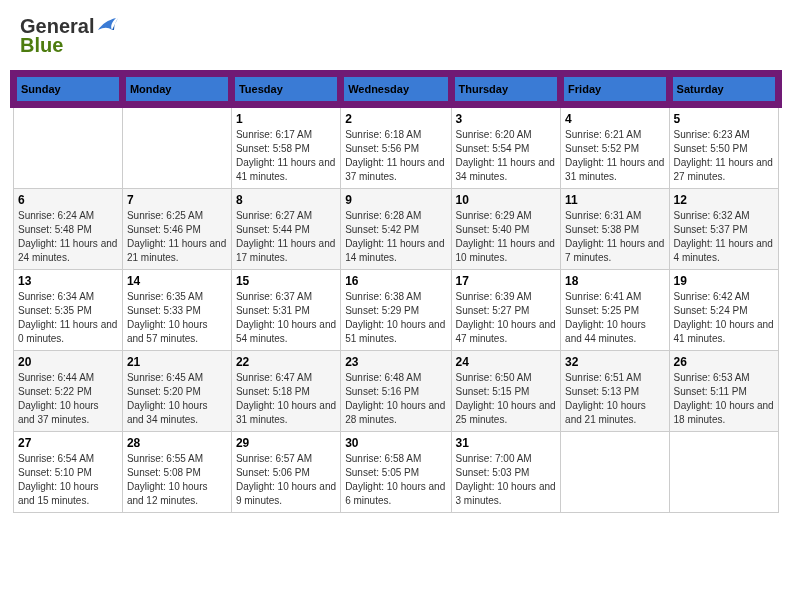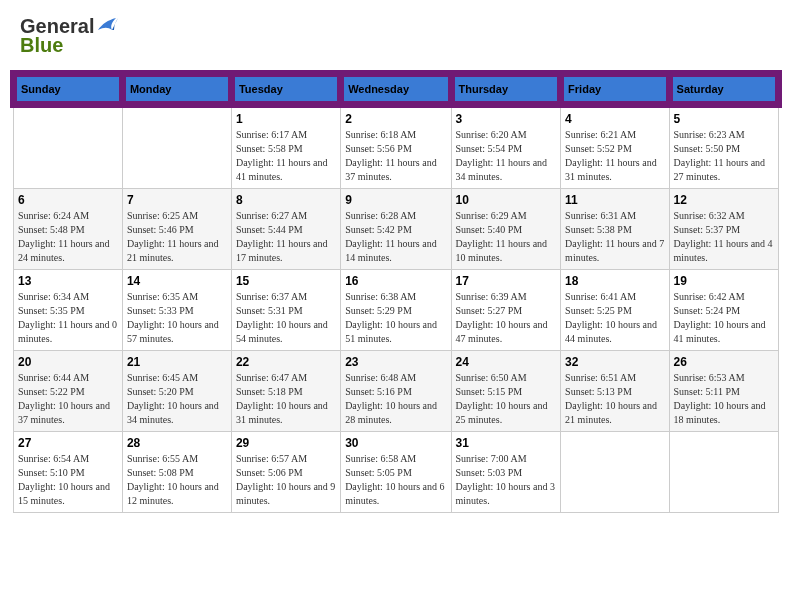--- a/index.html
+++ b/index.html
@@ -61,21 +61,20 @@
     .day-num {
       font-weight: bold;
       font-size: 12px;
       display: block;
       margin-bottom: 2px;
     }
     .day-info {
       font-size: 10px;
       color: #333;
       line-height: 1.4;
-      font-family: Liberation Serif, serif;
     }
     .empty-cell {
       background: #fff !important;
     }
     .logo-text-wrapper {
       display: flex;
       align-items: center;
     }
   </style>
 </head>

